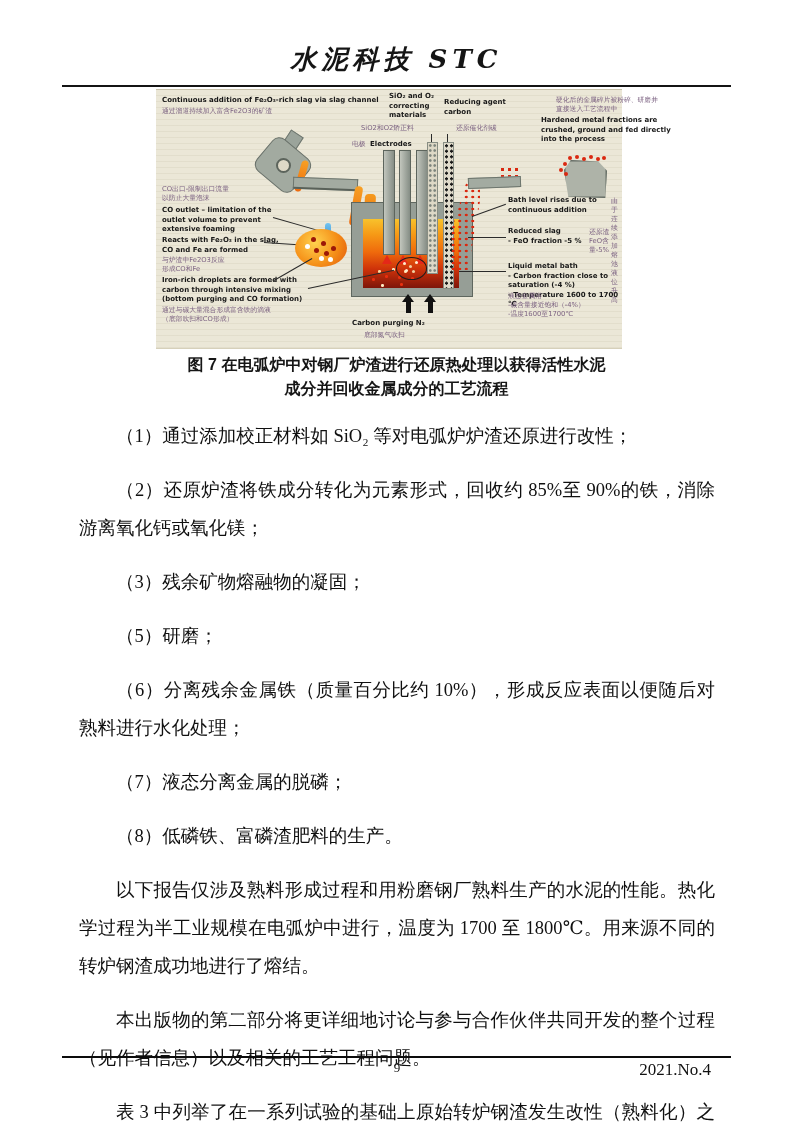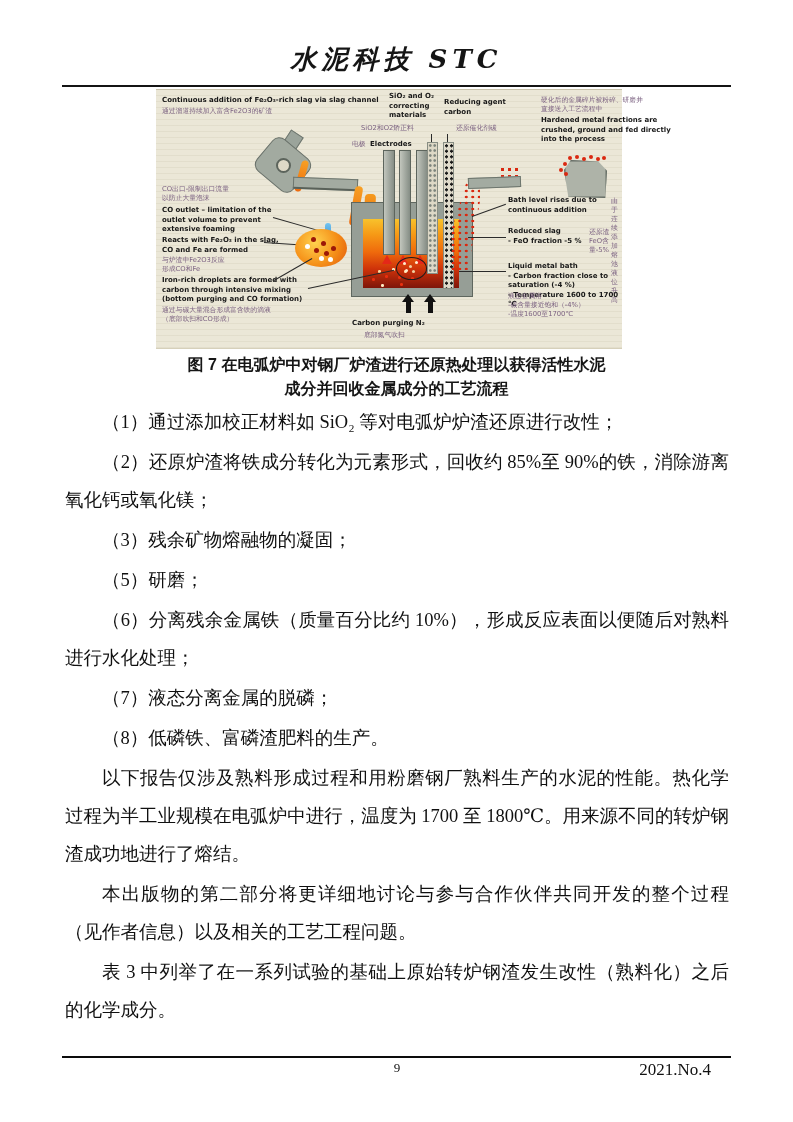--- a/index.html
+++ b/index.html
@@ -81,21 +81,21 @@
   
   .purge{position:absolute;width:5px;height:11px;background:#111;}
   .purge::before{content:"";position:absolute;left:-4px;top:-8px;width:0;height:0;
     border-left:6.5px solid transparent;border-right:6.5px solid transparent;border-bottom:8px solid #111;}
   
   .caption{position:absolute;left:0;right:0;top:353px;text-align:center;
     font-family:"Liberation Sans","DejaVu Sans",sans-serif;font-weight:600;font-size:16px;line-height:24px;color:#161616;}
   
   .bodytext{position:absolute;left:63px;top:401px;width:668px;font-size:18.5px;line-height:38px;color:#101010;
     text-align:justify;}
-  .bodytext p{margin:2px;text-indent:2em;}
+  .bodytext p{margin:16px;text-indent:2em;}
   .section-heading{margin:0;font-family:"Liberation Sans","DejaVu Sans",sans-serif;
     font-weight:bold;font-size:18px;line-height:38px;text-indent:0;}
   
   .footer-rule{position:absolute;left:62px;top:1056px;width:669px;height:2px;background:#0c0c0c;}
   .footer-page{position:absolute;left:63px;width:668px;top:1060px;text-align:center;font-size:13px;}
   .footer-issue{position:absolute;right:82px;top:1060px;font-size:17px;}
 </style>
 </head>
 <body>
 
@@ -120,21 +120,21 @@
     <div class="fig-en" style="left:233px;top:2px;">SiO₂ and O₂
 correcting
 materials</div>
     <div class="fig-zh" style="left:205px;top:34px;">SiO2和O2矫正料</div>
     <div class="fig-en" style="left:288px;top:8px;">Reducing agent
 carbon</div>
     <div class="fig-zh" style="left:300px;top:34px;">还原催化剂碳</div>
     <div class="vline" style="left:275px;top:44px;height:8px;"></div>
     <div class="vline" style="left:291px;top:44px;height:8px;"></div>
 
-    <div class="fig-zh" style="left:385px;top:6px;width:130px;">硬化后的金属碎片被粉碎、研磨并
+    <div class="fig-zh" style="left:400px;top:6px;width:130px;">硬化后的金属碎片被粉碎、研磨并
 直接送入工艺流程中</div>
     <div class="fig-en" style="left:385px;top:26px;width:130px;">Hardened metal fractions are
 crushed, ground and fed directly
 into the process</div>
 
     <div class="fig-zh" style="left:196px;top:50px;">电极</div>
     <div class="fig-en" style="left:214px;top:50px;">Electrodes</div>
 
     <div class="furnace-walls"></div>
     <div class="melt"></div>

